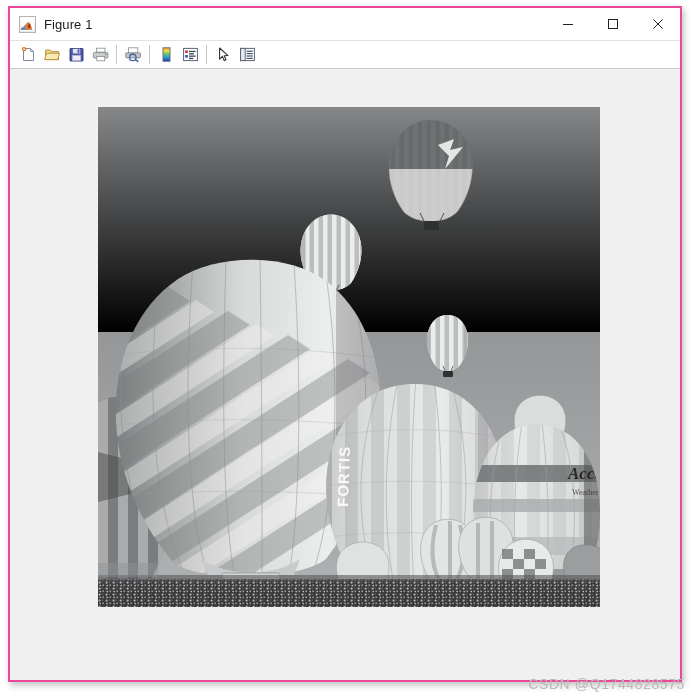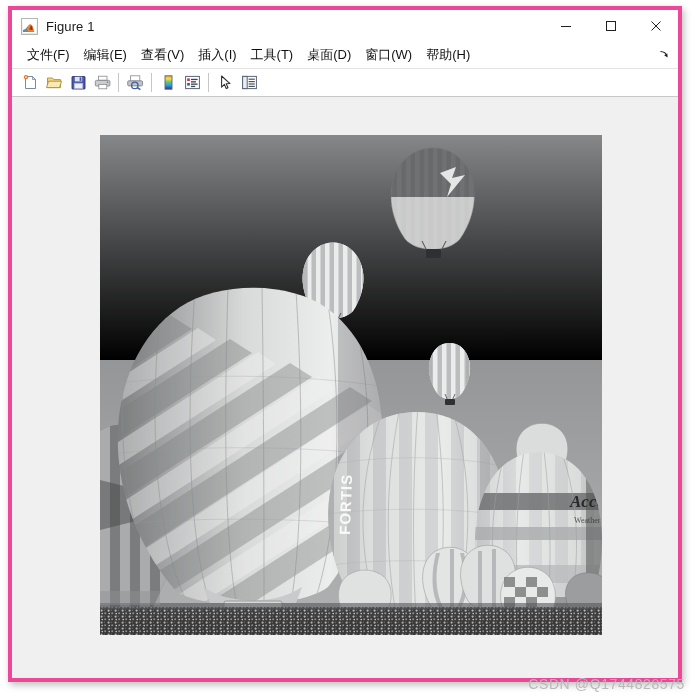--- a/index.html
+++ b/index.html
@@ -17,21 +17,21 @@
   }
 
   
   .window {
     position: absolute;
     left: 8px;
     top: 6px;
     width: 674px;
     height: 676px;
     background: #ffffff;
-    border: 4px solid #ec4899;
+    border: 2px solid #ec4899;
     box-shadow: 2px 3px 7px rgba(0,0,0,0.26);
     box-sizing: border-box;
     display: flex;
     flex-direction: column;
   }
 
   
   .titlebar {
     height: 32px;
     min-height: 32px;
@@ -207,37 +207,20 @@
         </div>
         <div class="winbtn close">
           <svg width="12" height="12" viewBox="0 0 12 12">
             <line x1="1.5" y1="1.5" x2="10.5" y2="10.5" stroke="#202020" stroke-width="1"></line>
             <line x1="10.5" y1="1.5" x2="1.5" y2="10.5" stroke="#202020" stroke-width="1"></line>
           </svg>
         </div>
       </div>
     </div>
 
-    <div class="menubar">
-      <div class="menu-item">文件(F)</div>
-      <div class="menu-item">编辑(E)</div>
-      <div class="menu-item">查看(V)</div>
-      <div class="menu-item">插入(I)</div>
-      <div class="menu-item">工具(T)</div>
-      <div class="menu-item">桌面(D)</div>
-      <div class="menu-item">窗口(W)</div>
-      <div class="menu-item">帮助(H)</div>
-
-      <div class="menu-overflow">
-        <svg width="11" height="11" viewBox="0 0 11 11">
-          <path d="M1.5 2.5 Q6.5 2.8 7.6 6.4" stroke="#1b1b1b" stroke-width="1.2" fill="none"></path>
-          <path d="M8.6 8.4 L5.2 6.2 L8.3 4.4 Z" fill="#1b1b1b"></path>
-        </svg>
-      </div>
-    </div>
 
     <div class="toolbar">
 
       <div class="tbtn">
         <span>
           <svg width="17" height="17" viewBox="0 0 17 17">
             <path d="M3.5 2.5 h7 l3 3 v9 h-10 z" fill="#ffffff" stroke="#7d8a9b" stroke-width="1"></path>
             <path d="M10.5 2.5 v3 h3 z" fill="#dfe6ee" stroke="#7d8a9b" stroke-width="0.8"></path>
             <circle cx="4" cy="3.2" r="2.1" fill="#e8742a"></circle>
             <circle cx="4" cy="3.2" r="0.9" fill="#fff0d8"></circle>

